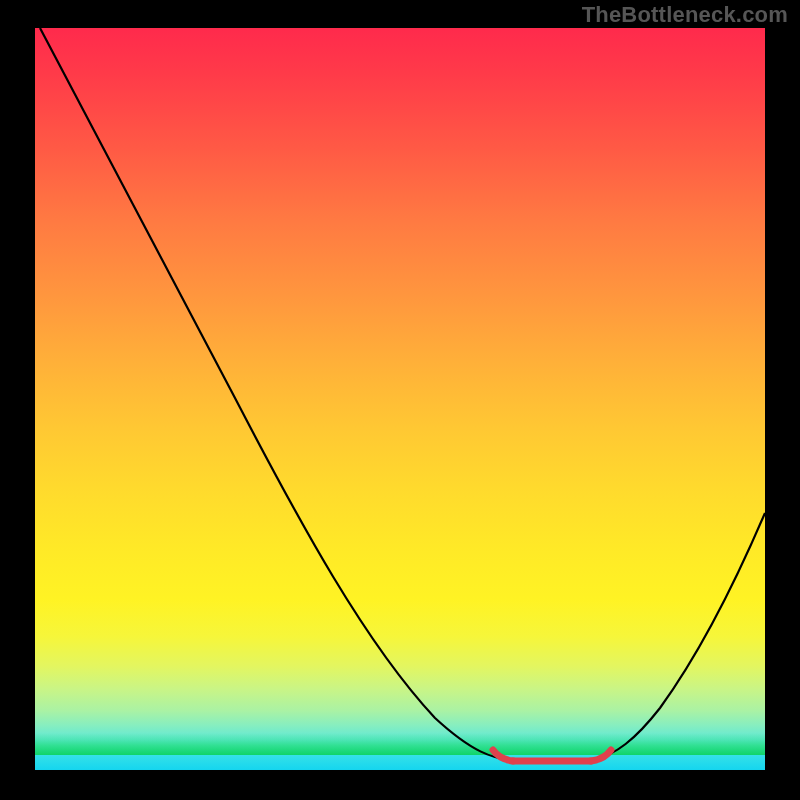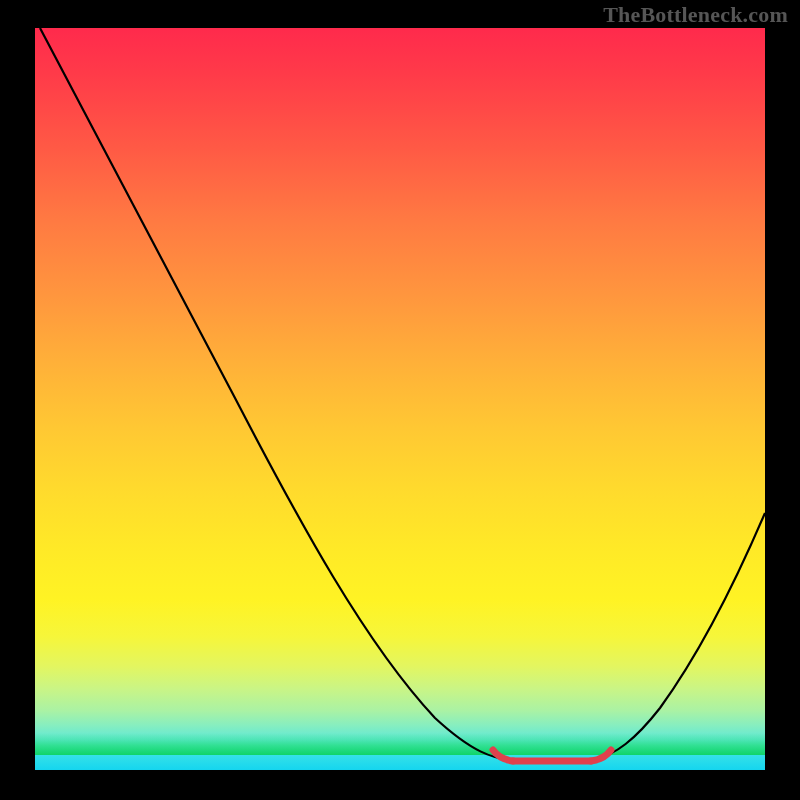--- a/index.html
+++ b/index.html
@@ -7,21 +7,21 @@
   .container {
     position: relative;
     width: 800px;
     height: 800px;
     background: #000;
   }
   .watermark {
     position: absolute;
     top: 2px;
     right: 12px;
-    font-family: Liberation Serif, serif;
+    font-family: Liberation Sans, sans-serif;
     font-size: 22px;
     font-weight: 600;
     color: #565656;
     letter-spacing: 0.2px;
   }
   .plot {
     position: absolute;
     left: 35px;
     top: 28px;
     width: 730px;

